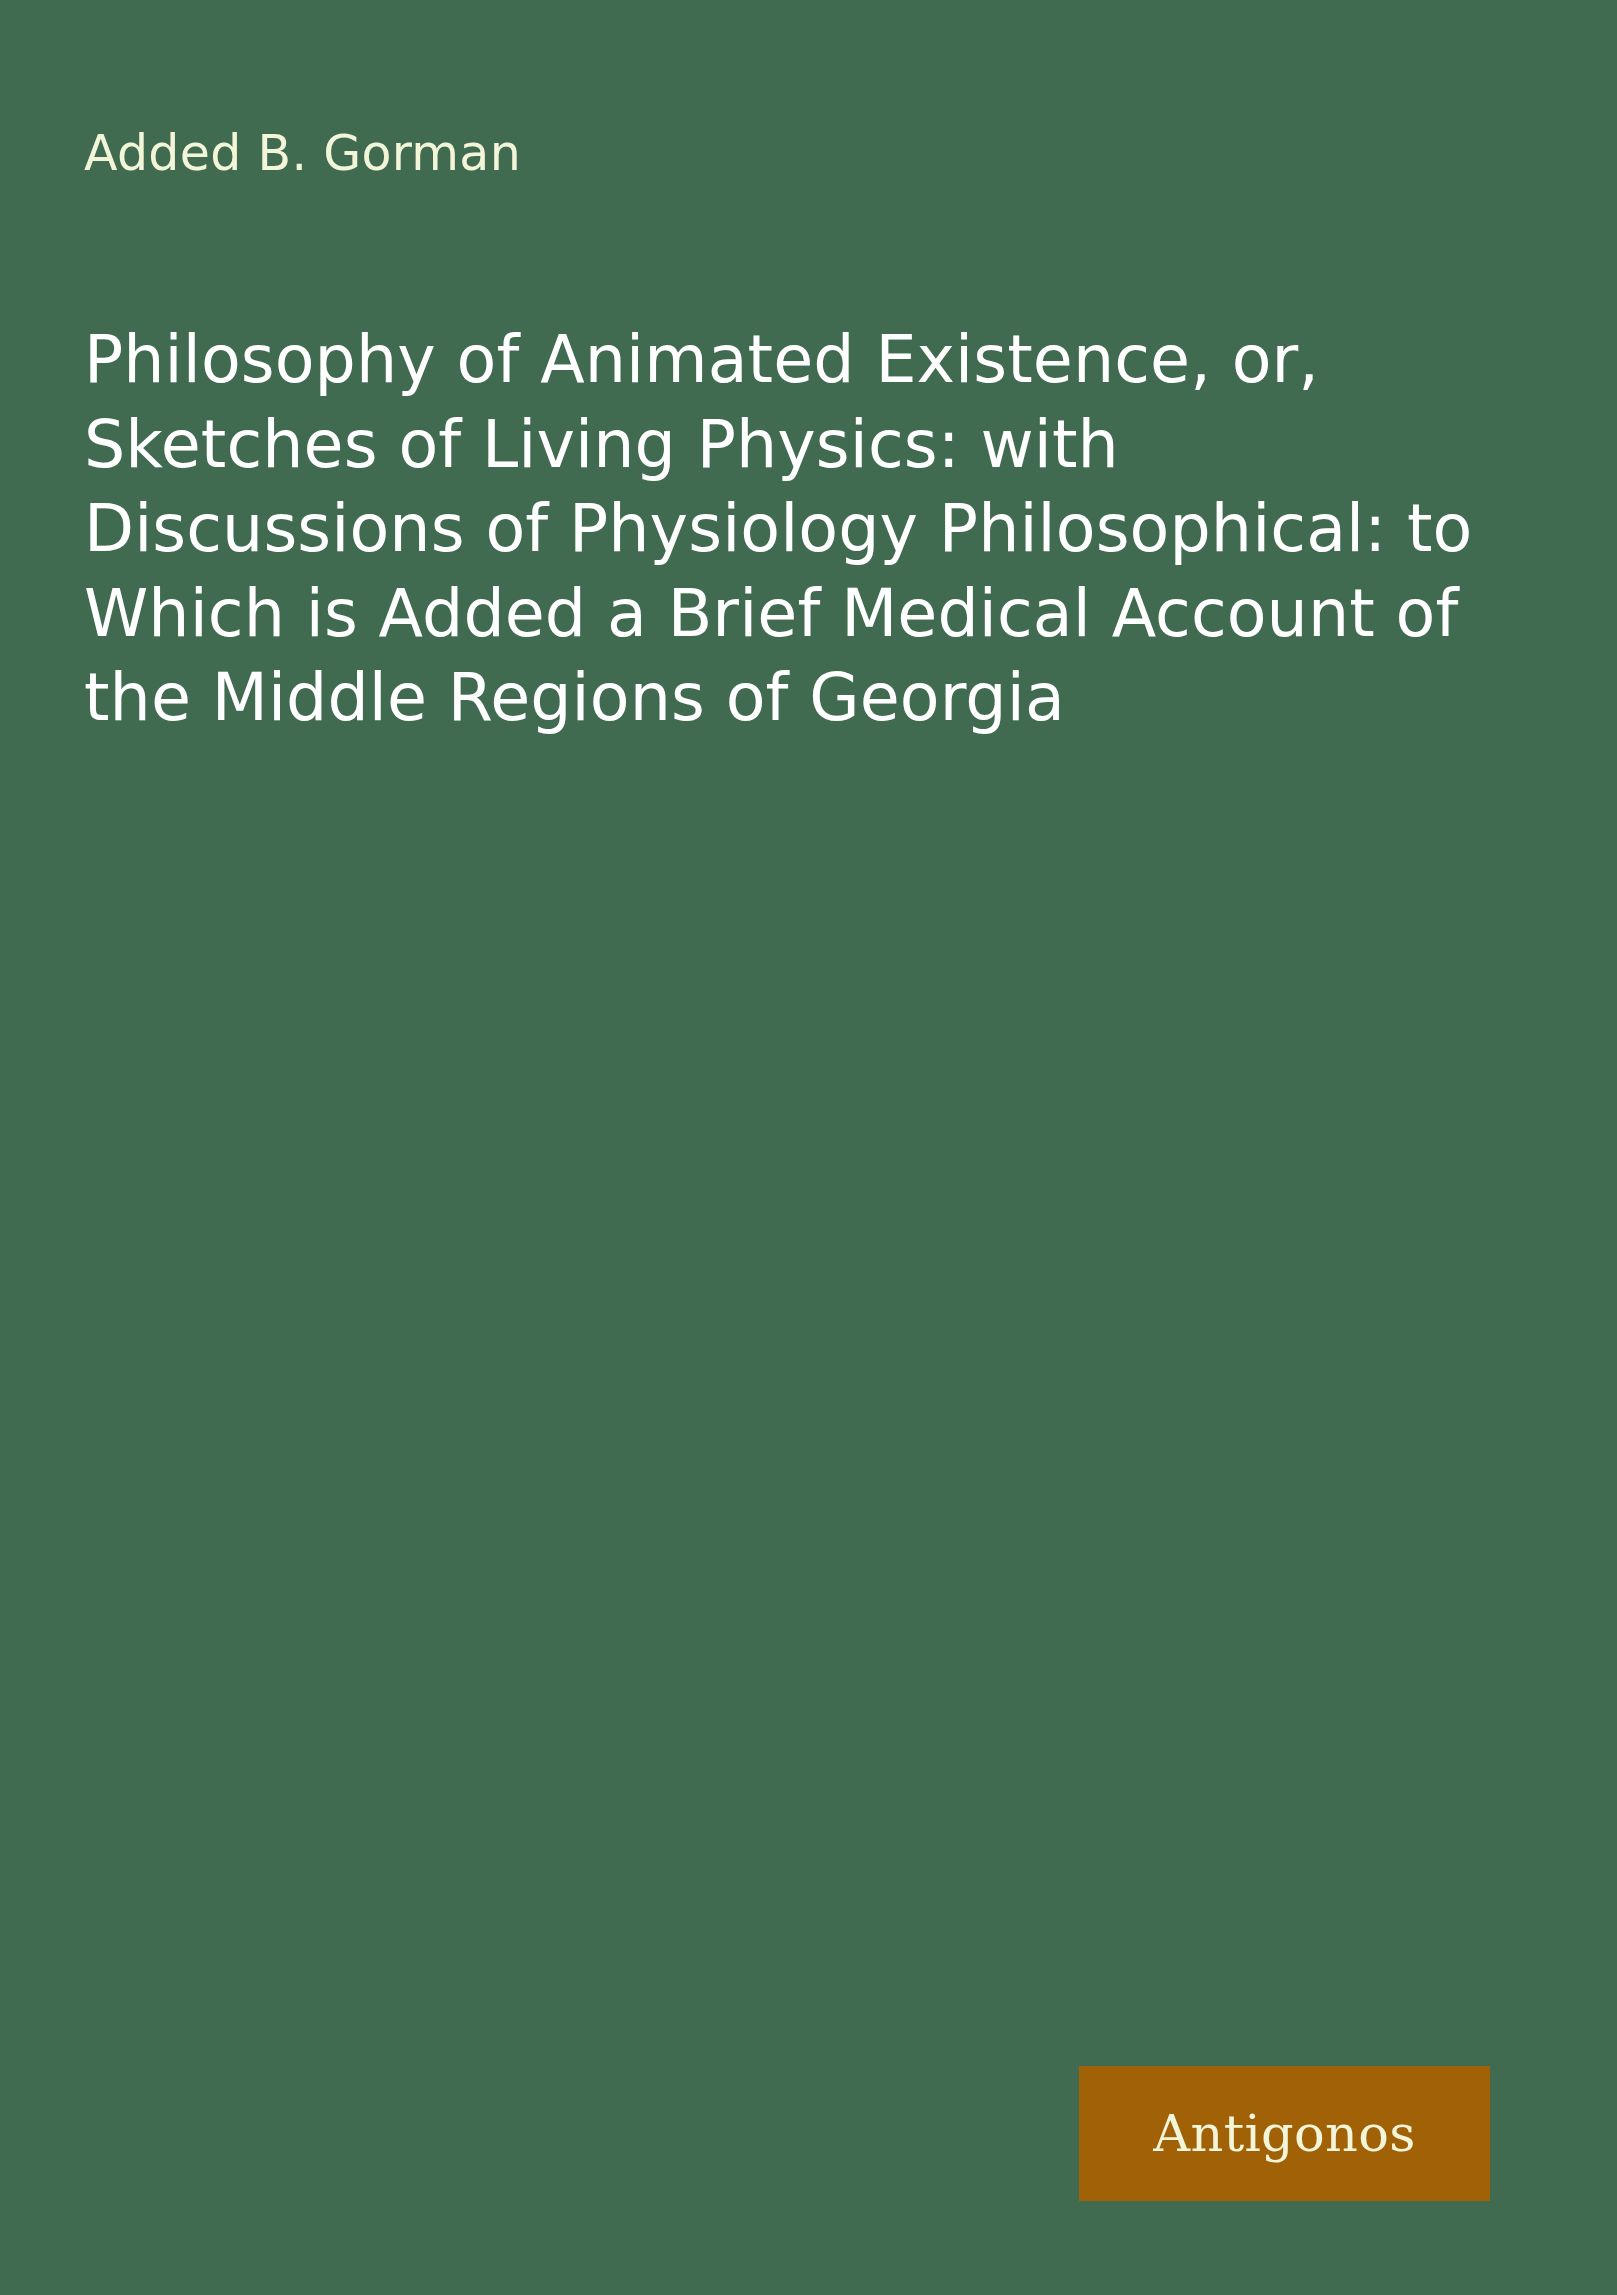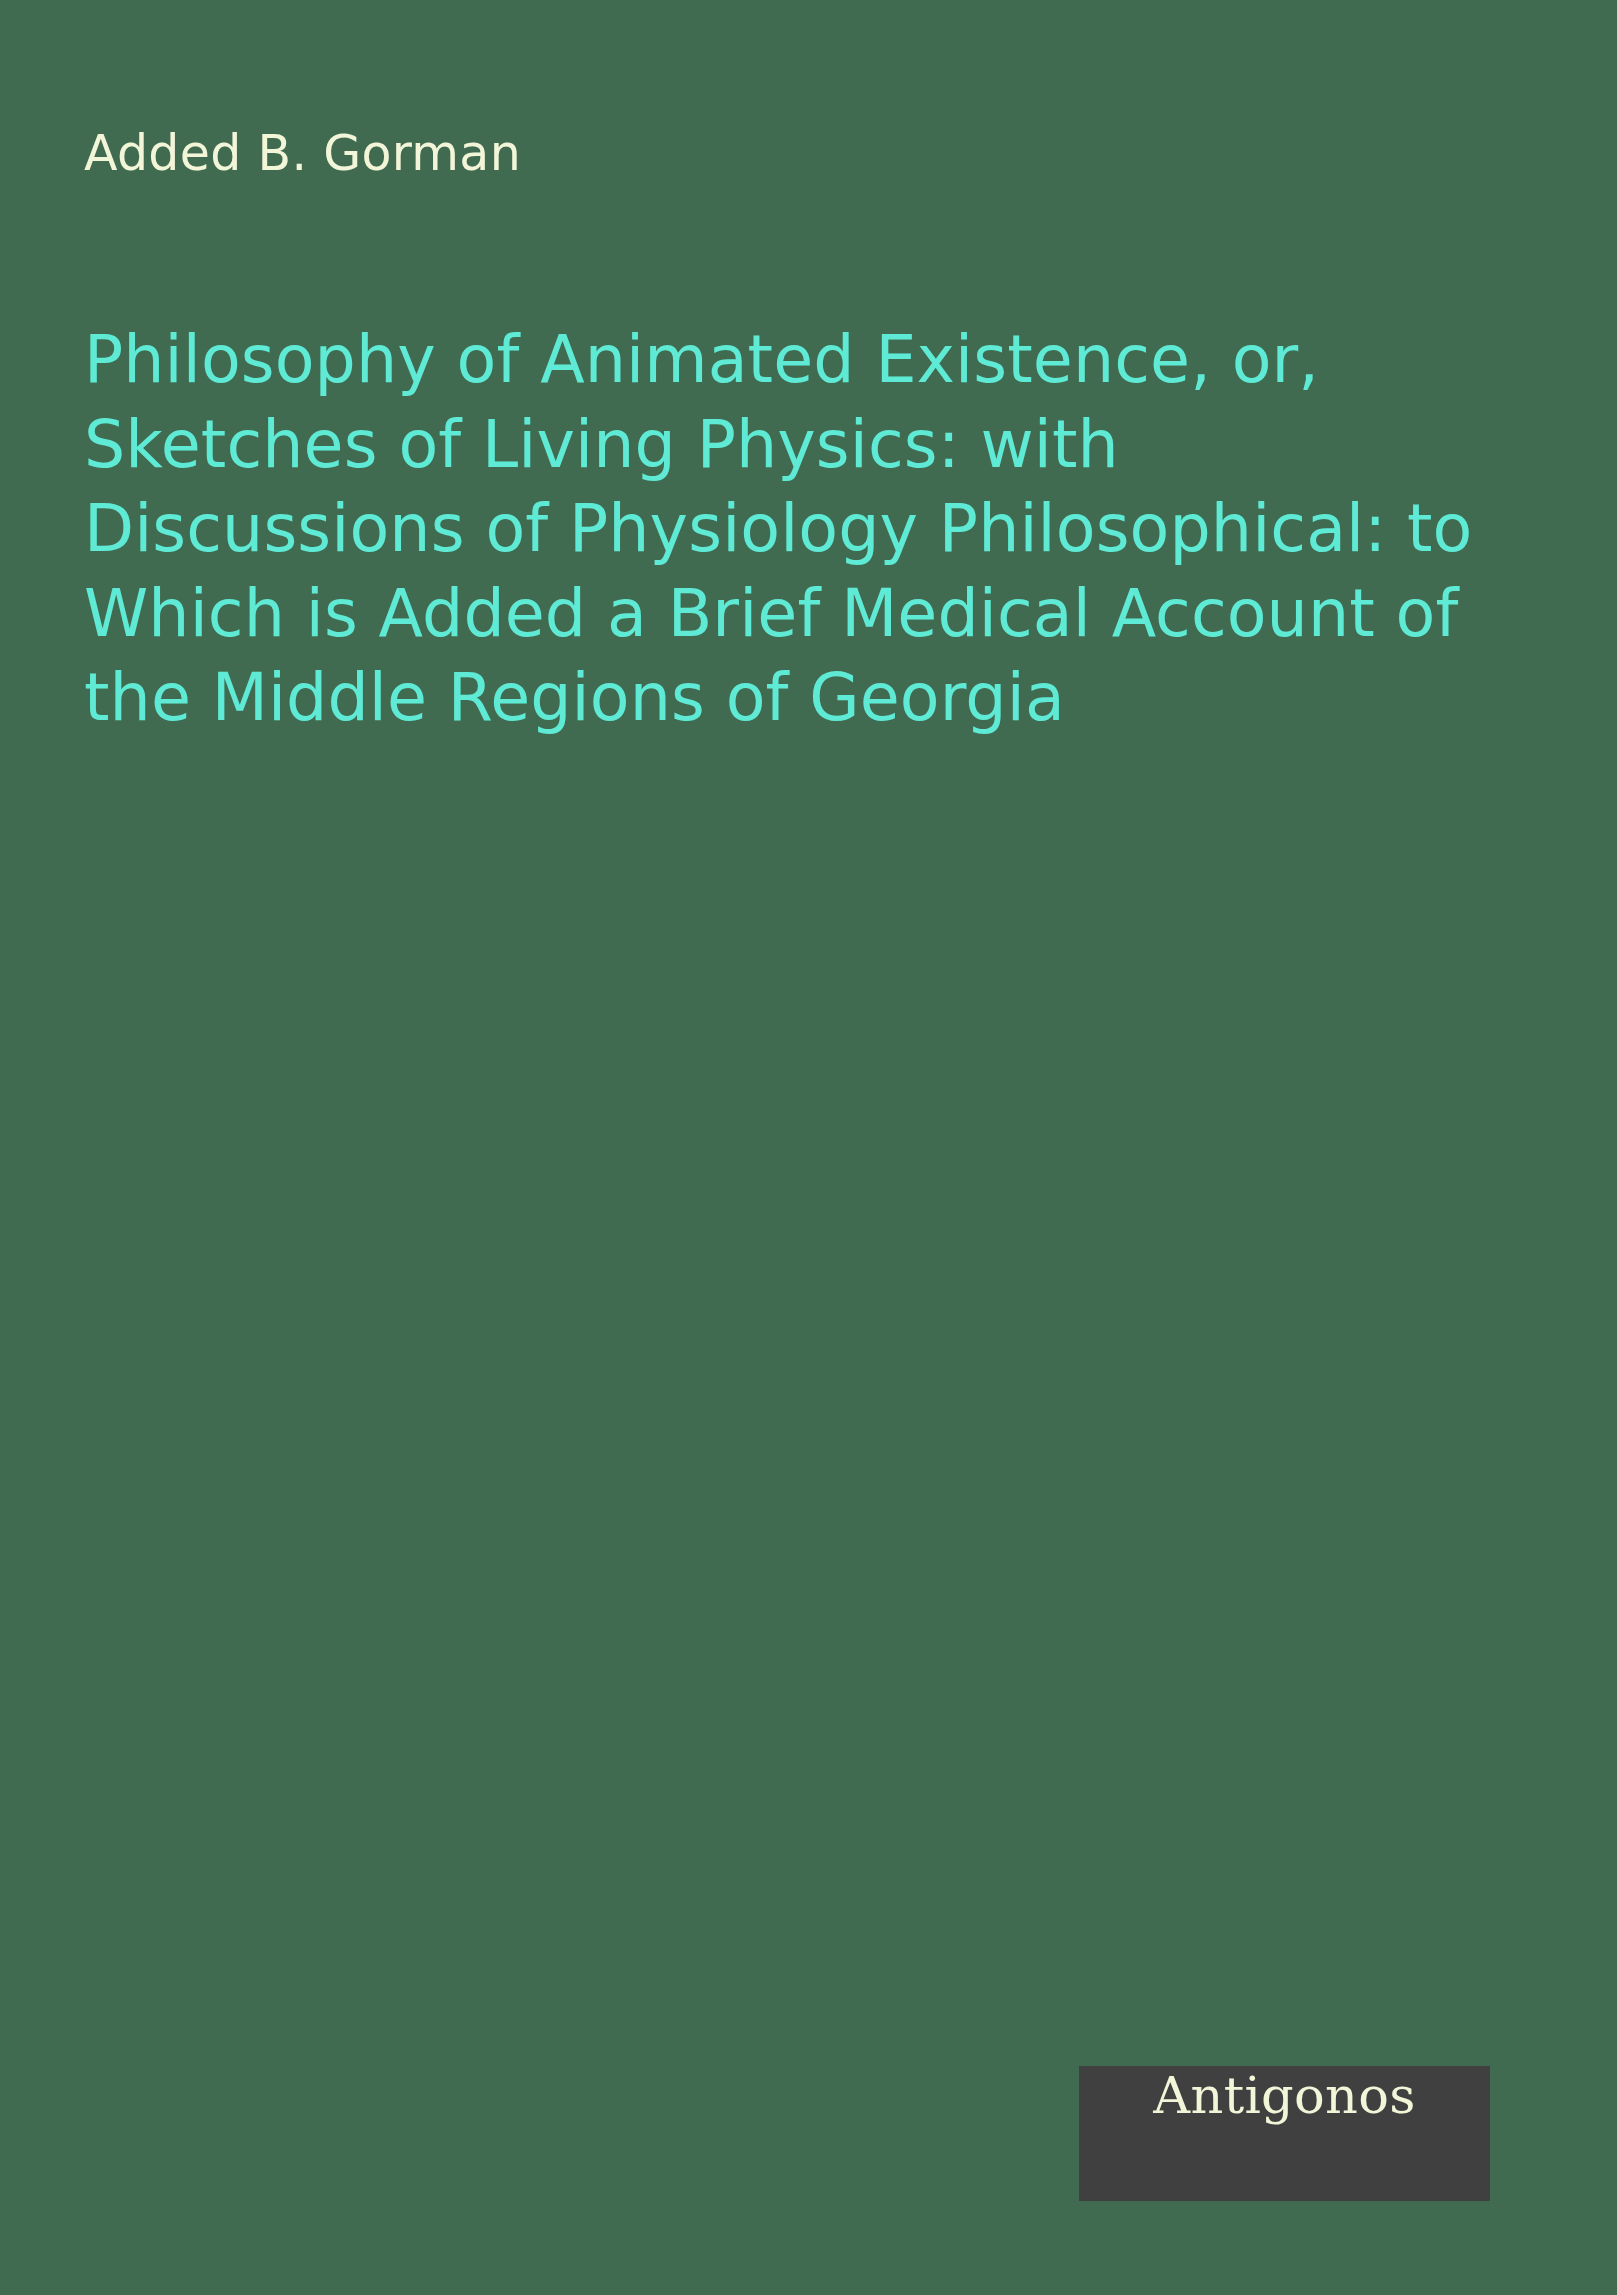--- a/index.html
+++ b/index.html
@@ -32,32 +32,32 @@
     white-space: nowrap;
   }
   .title {
     position: absolute;
     left: 84px;
     top: 318px;
     width: 1429px;
     font-size: 65px;
     font-weight: 400;
     line-height: 1.30;
-    color: #5eead4;
+    color: #ffffff;
     letter-spacing: 0.1px;
   }
   .publisher-box {
     position: absolute;
     left: 1079px;
     top: 2066px;
     width: 411px;
     height: 135px;
-    background: #404040;
+    background: #a16207;
     display: flex;
-    align-items: flex-start;
+    align-items: center;
     justify-content: center;
   }
   .publisher-name {
     font-family: "DejaVu Serif", serif;
     font-size: 51px;
     font-weight: 400;
     color: #F2F5D8;
     letter-spacing: 0.3px;
     white-space: nowrap;
   }

